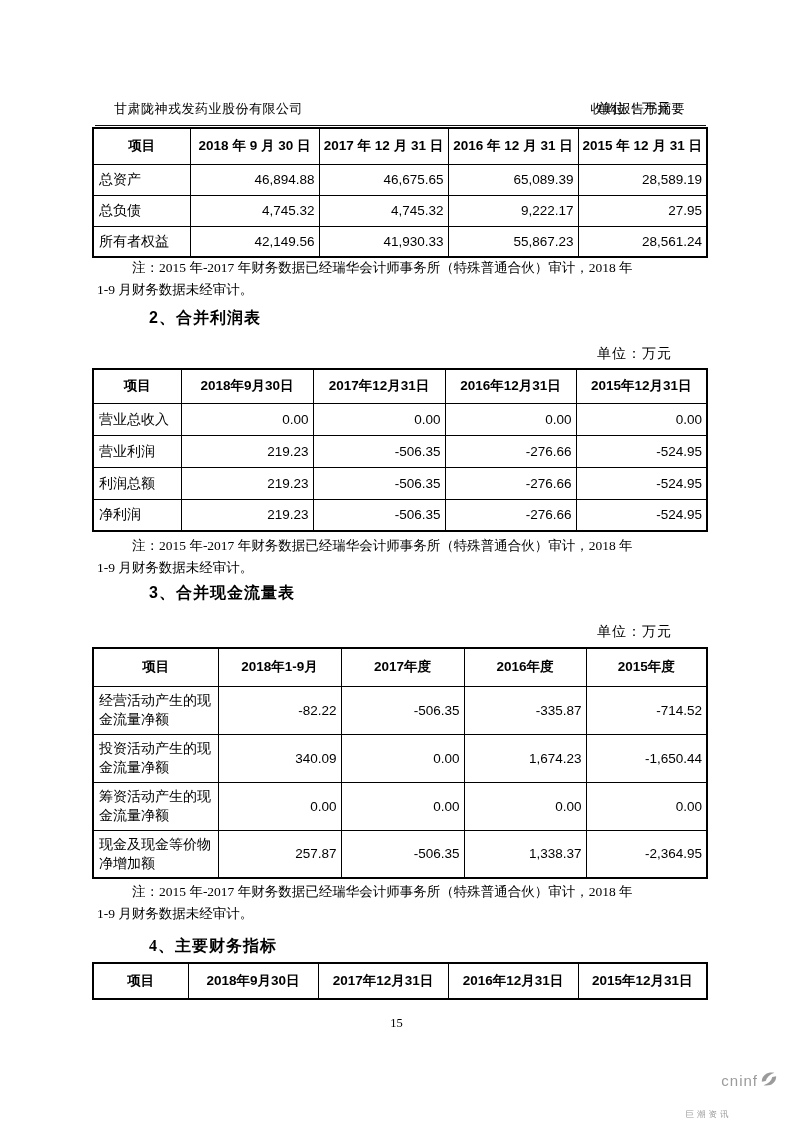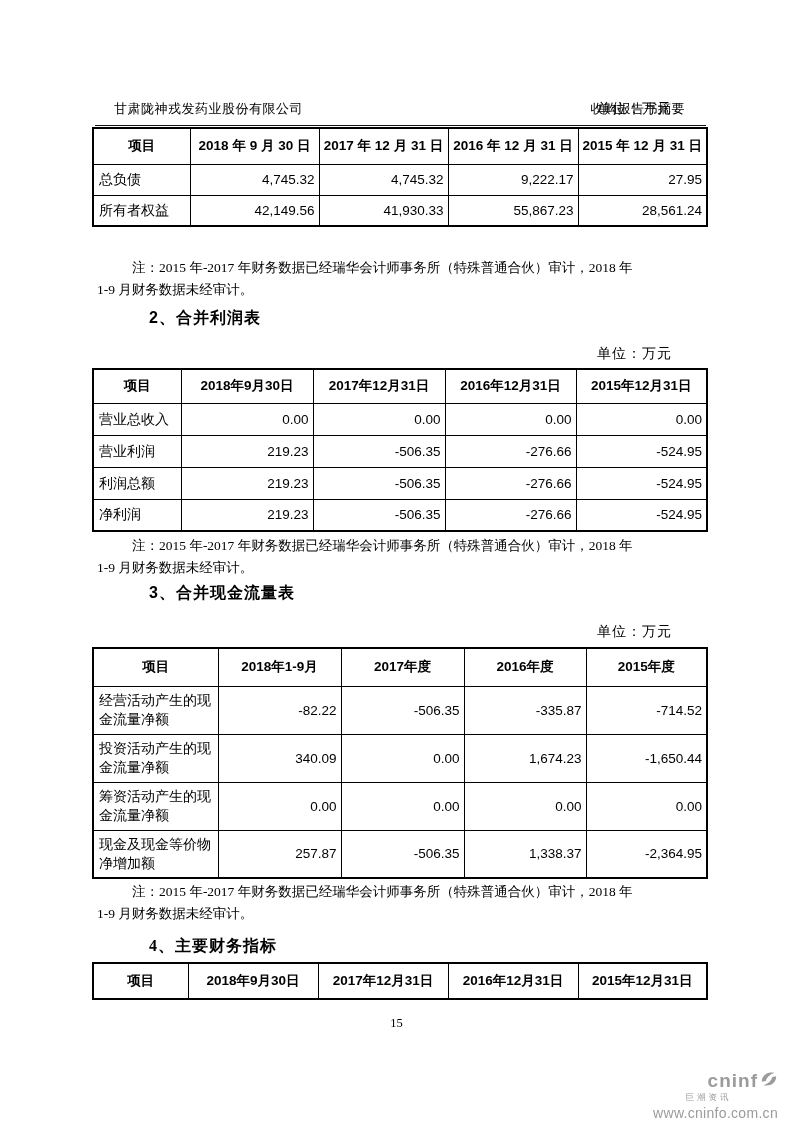--- a/index.html
+++ b/index.html
@@ -58,23 +58,23 @@
   
   .page-number{
     position:absolute; top:1016px; left:0; width:100%;
     text-align:center; font-size:12.5px;
   }
   .logo{
     position:absolute; top:1070px; right:15px; text-align:center;
     color:#9b9b9b; font-family:"Liberation Sans", sans-serif; line-height:1;
   }
   .logo-top{display:flex; align-items:center; justify-content:flex-end;}
-  .logo-brand{font-weight:bold; font-size:19px; letter-spacing:1px;}
+  .logo-brand{font-weight:normal; font-size:15px; letter-spacing:1px;}
   .logo-icon{margin-left:2px;}
-  .logo-cn{font-size:8.5px; letter-spacing:3px; margin-top:2px; padding-right:14px;}
+  .logo-cn{font-size:8.5px; letter-spacing:3px; margin-top:19px; padding-right:14px;}
   .logo-url{font-size:14px; margin-top:4px; letter-spacing:0.3px;}
 </style>
 </head>
 <body>
 
 <div class="page">
 
   <div class="page-header">
     <span class="left">甘肃陇神戎发药业股份有限公司</span>
     <span class="right">收购报告书摘要</span>
@@ -90,20 +90,27 @@
         <col style="width:130px">
         <col style="width:129px">
       </colgroup>
     <tbody>
         <tr style="height:36px">
       <th>项目</th>
       <th>2018 年 9 月 30 日</th>
       <th>2017 年 12 月 31 日</th>
       <th>2016 年 12 月 31 日</th>
       <th>2015 年 12 月 31 日</th>
+    </tr>
+    <tr style="height:31px">
+      <td class="lbl">总资产</td>
+      <td class="num">46,894.88</td>
+      <td class="num">46,675.65</td>
+      <td class="num">65,089.39</td>
+      <td class="num">28,589.19</td>
     </tr>
     <tr style="height:31px">
       <td class="lbl">总负债</td>
       <td class="num">4,745.32</td>
       <td class="num">4,745.32</td>
       <td class="num">9,222.17</td>
       <td class="num">27.95</td>
     </tr>
     <tr style="height:31px">
       <td class="lbl">所有者权益</td>

